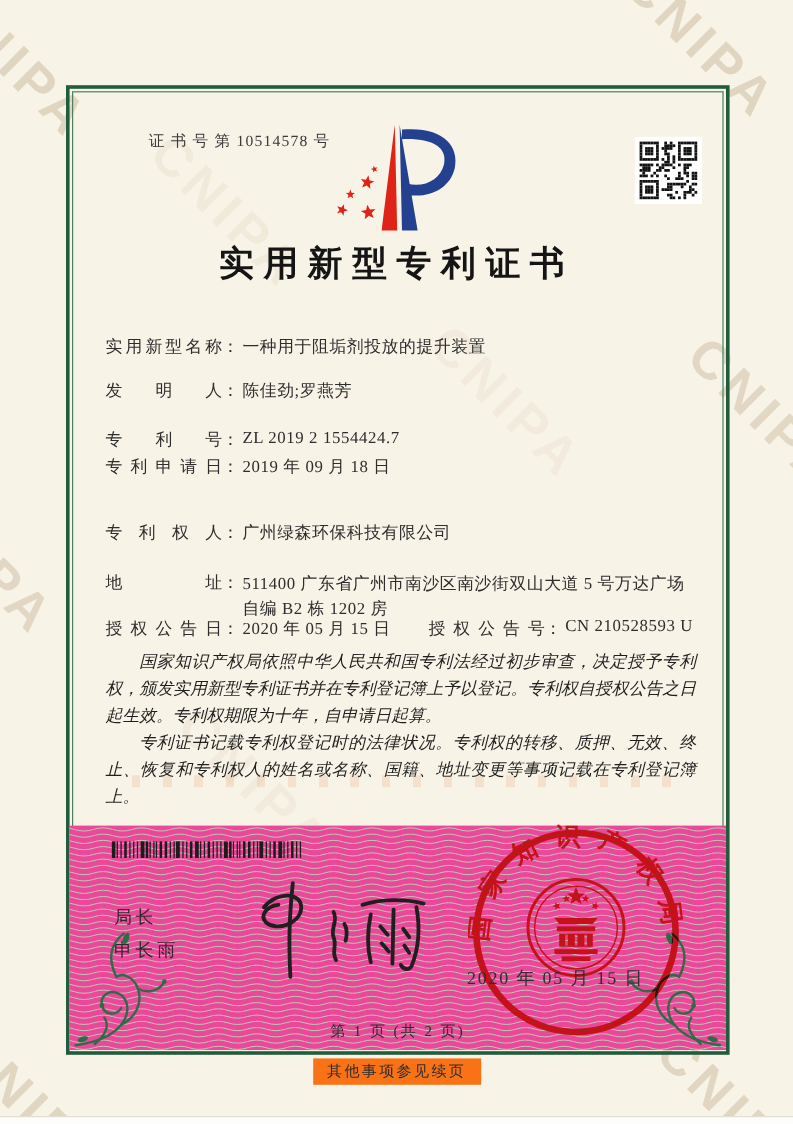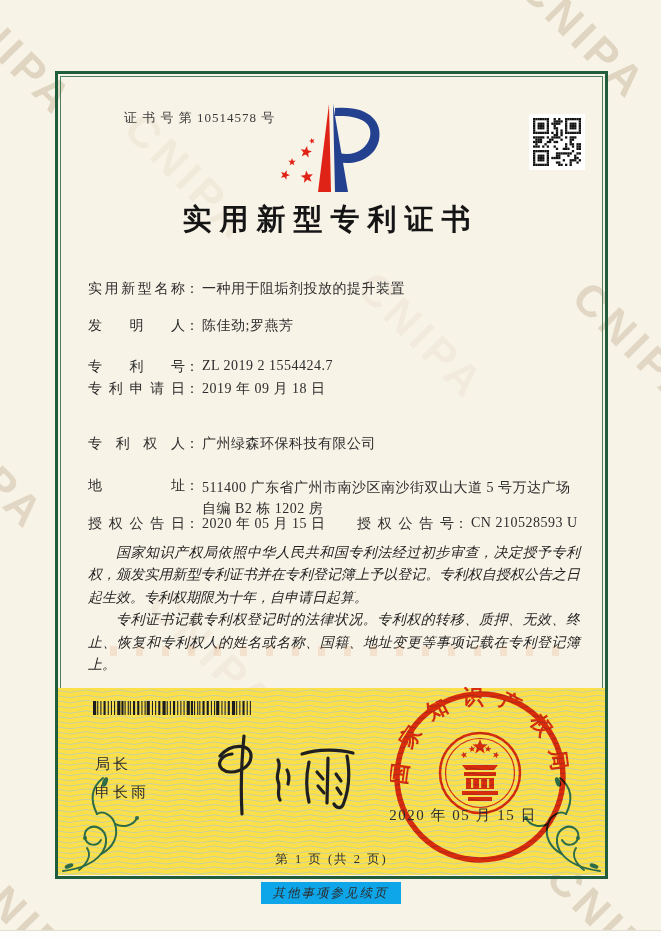--- a/index.html
+++ b/index.html
@@ -20,30 +20,30 @@
   .f-label{display:inline-block;width:97px;text-align:justify;text-align-last:justify;vertical-align:top;}
   .f-colon{vertical-align:top;}
   .f-value{display:inline-block;margin-left:3px;vertical-align:top;letter-spacing:0.5px;}
   .f-wrap{white-space:normal;width:372px;line-height:21px;}
   .paras{position:absolute;left:88px;top:542px;width:492px;font-size:14px;
          line-height:22.4px;color:#1f1f1f;text-align:justify;font-style:italic;}
   .paras p{margin:0;text-indent:2em;}
   .specks{position:absolute;left:110px;top:646px;width:460px;height:10px;opacity:.35;
           background:repeating-linear-gradient(90deg,rgba(226,142,84,.5) 0 7px,transparent 7px 26px);}
   
-  .band{position:absolute;left:58px;top:688px;width:547px;height:187px;background:#fde047;overflow:visible;}
+  .band{position:absolute;left:58px;top:688px;width:547px;height:187px;background:#ec4899;overflow:visible;}
   .band svg.waves{position:absolute;left:0;top:0;}
   .director{position:absolute;left:37px;font-family:"Liberation Sans","DejaVu Sans",sans-serif;
             font-size:15px;color:#2b2b2b;letter-spacing:3px;}
   .seal-date{position:absolute;left:325px;top:118px;width:160px;text-align:center;
              font-size:15px;color:#2e2e2e;letter-spacing:1.5px;z-index:6;}
   .pageinfo{position:absolute;left:0;top:163px;width:547px;text-align:center;
             font-size:12.5px;color:#2d2d2d;letter-spacing:2px;}
   .note{position:absolute;left:0;top:885px;width:661px;text-align:center;font-size:12.5px;}
-  .note span{background:#0ea5e9;padding:4px 12px;color:#2c2c2c;letter-spacing:2px;font-style:italic;}
+  .note span{background:#f97316;padding:4px 12px;color:#2c2c2c;letter-spacing:2px;}
   .orn{position:absolute;bottom:1px;z-index:4;}
   .orn-l{left:1px;}
   .orn-r{right:1px;transform:scaleX(-1);}
   .sig{position:absolute;left:134px;top:42px;z-index:5;}
   .sealwrap{position:absolute;left:332px;top:-1px;z-index:5;mix-blend-mode:multiply;opacity:.95;}
   .qr{position:absolute;left:529px;top:114px;background:#ffffff;}
   .logo{position:absolute;left:272px;top:100px;}
   .barcode{position:absolute;left:35px;top:13px;}
   .bottom-edge{position:absolute;left:0;bottom:0;width:661px;height:6px;background:#fdfdfb;border-top:1px solid #e2ded2;}
 </style>

